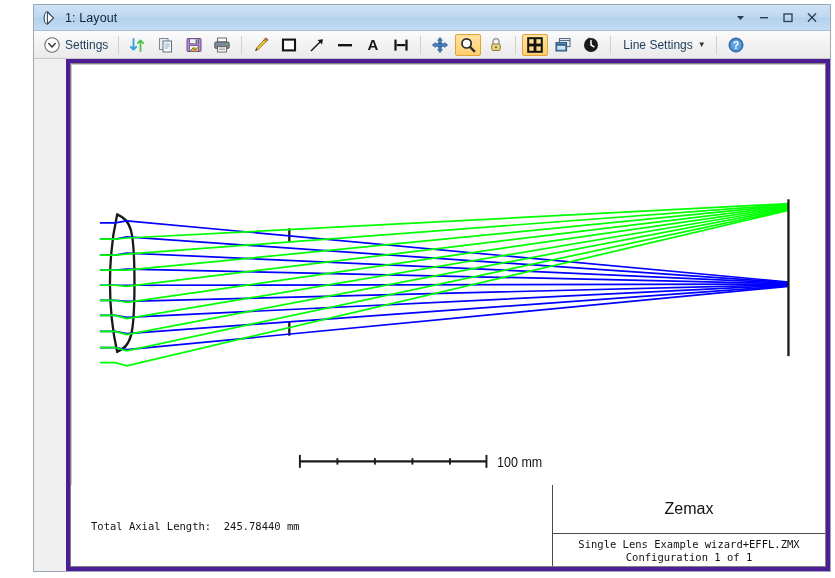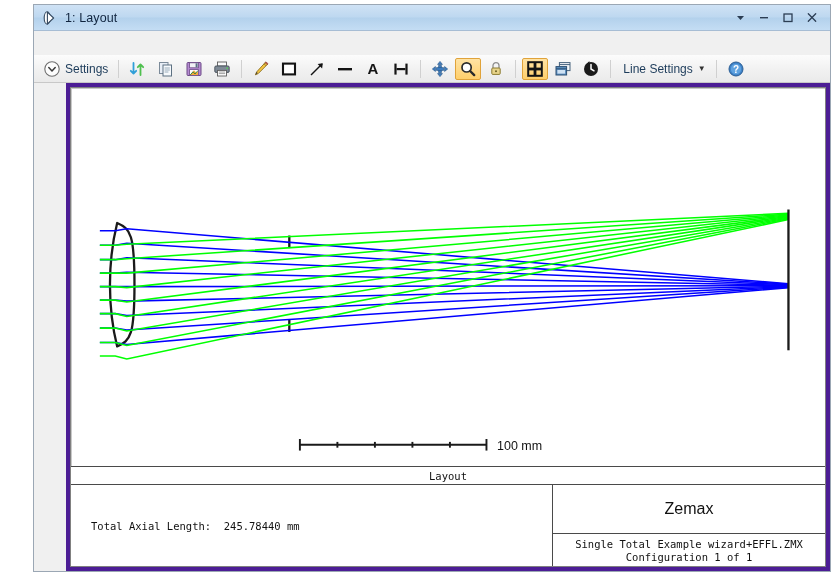--- a/index.html
+++ b/index.html
@@ -82,21 +82,20 @@
   #toolbar {
     height: 28px;
     background: linear-gradient(to bottom,#fcfcfc 0%, #f2f2f2 50%, #eaeaea 100%);
     border-bottom: 1px solid #c8c8c8;
     display: flex;
     align-items: center;
     padding: 0 5px;
     box-sizing: border-box;
     flex: 0 0 auto;
     gap: 2px;
-    margin-top: 24px;
   }
   .tb-item {
     height: 22px;
     display: flex;
     align-items: center;
     padding: 0 3px;
     box-sizing: border-box;
     border: 1px solid transparent;
     border-radius: 2px;
     cursor: default;
@@ -529,34 +528,31 @@
               <line x1="277" y1="367" x2="277" y2="373" stroke="#1a1a1a" stroke-width="2"></line>
               <line x1="316" y1="367" x2="316" y2="373" stroke="#1a1a1a" stroke-width="2"></line>
               <line x1="355" y1="367" x2="355" y2="373" stroke="#1a1a1a" stroke-width="2"></line>
               <line x1="394" y1="367" x2="394" y2="373" stroke="#1a1a1a" stroke-width="2"></line>
               <text class="scale-label" x="443" y="375">100 mm</text>
             </g>
 
           </svg>
         </div>
 
-        <div id="caption-strip">
-          <span id="caption-text">Layout</span>
-        </div>
 
         <div id="footer">
           <div id="footer-left">
             <span id="footer-left-text">Total Axial Length:  245.78440 mm</span>
           </div>
           <div id="footer-right">
             <div id="brand-cell">
               <span id="brand-text">Zemax</span>
             </div>
             <div id="file-cell">
-              <span class="file-line">Single Total Example wizard+EFFL.ZMX</span>
+              <span class="file-line">Single Lens Example wizard+EFFL.ZMX</span>
               <span class="file-line">Configuration 1 of 1</span>
             </div>
           </div>
         </div>
 
       </div>
     </div>
 
   </div>
 </div>

